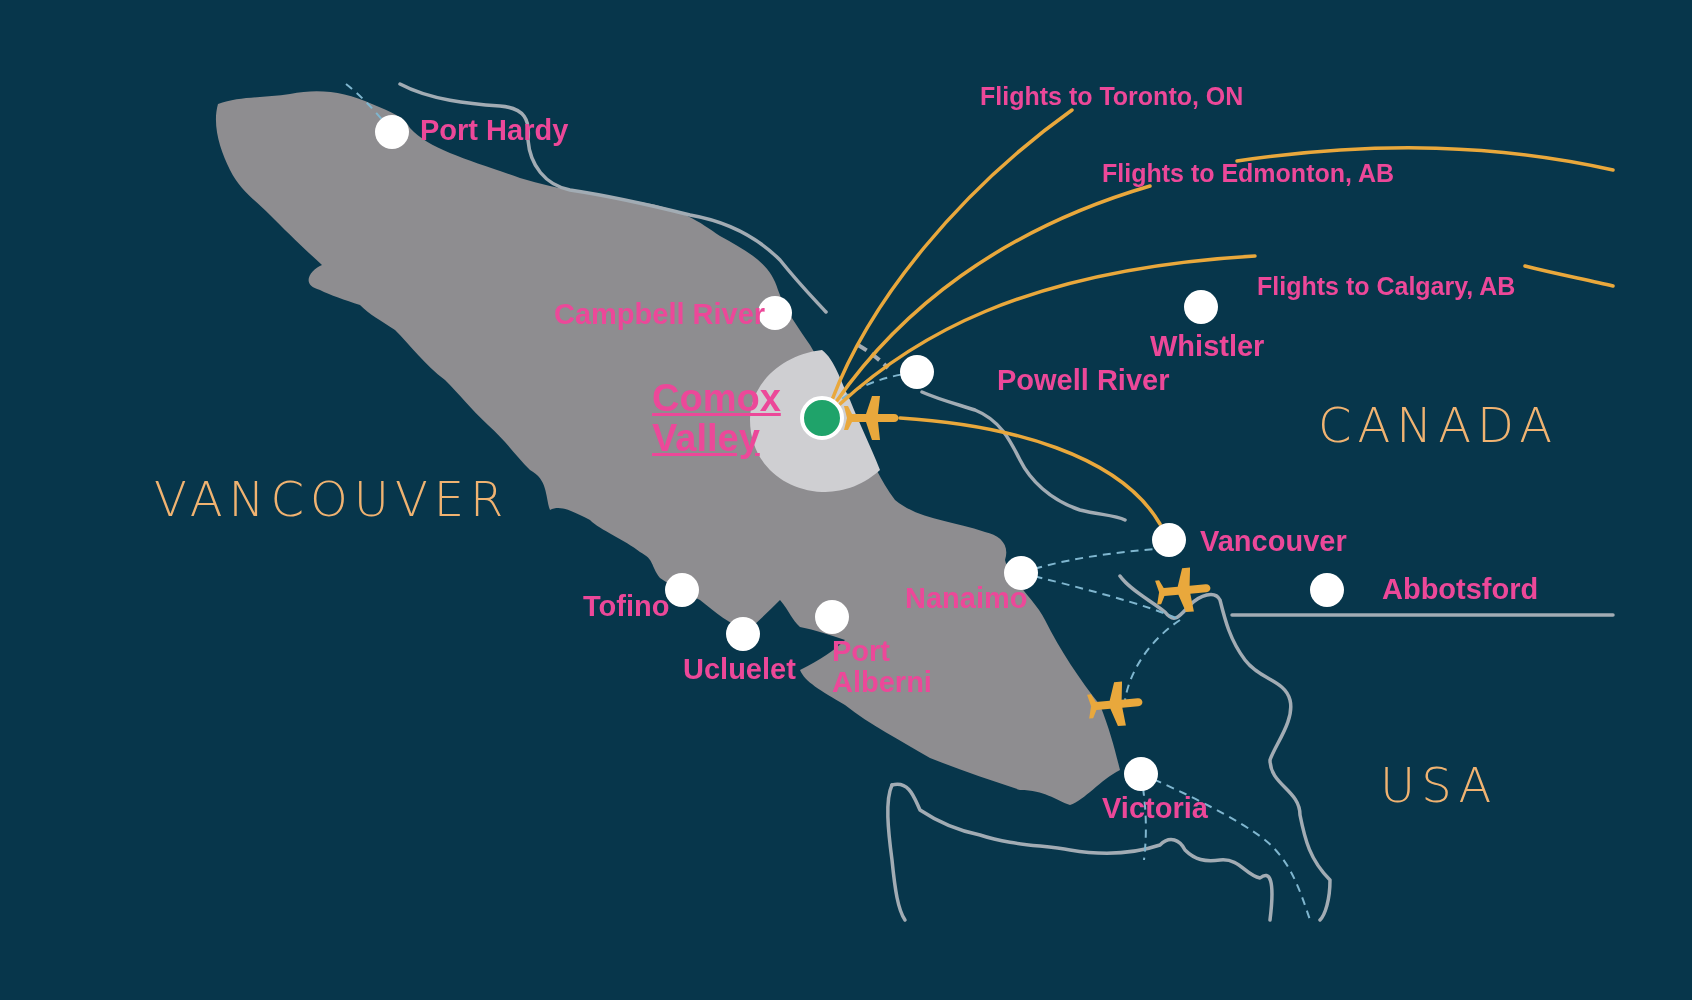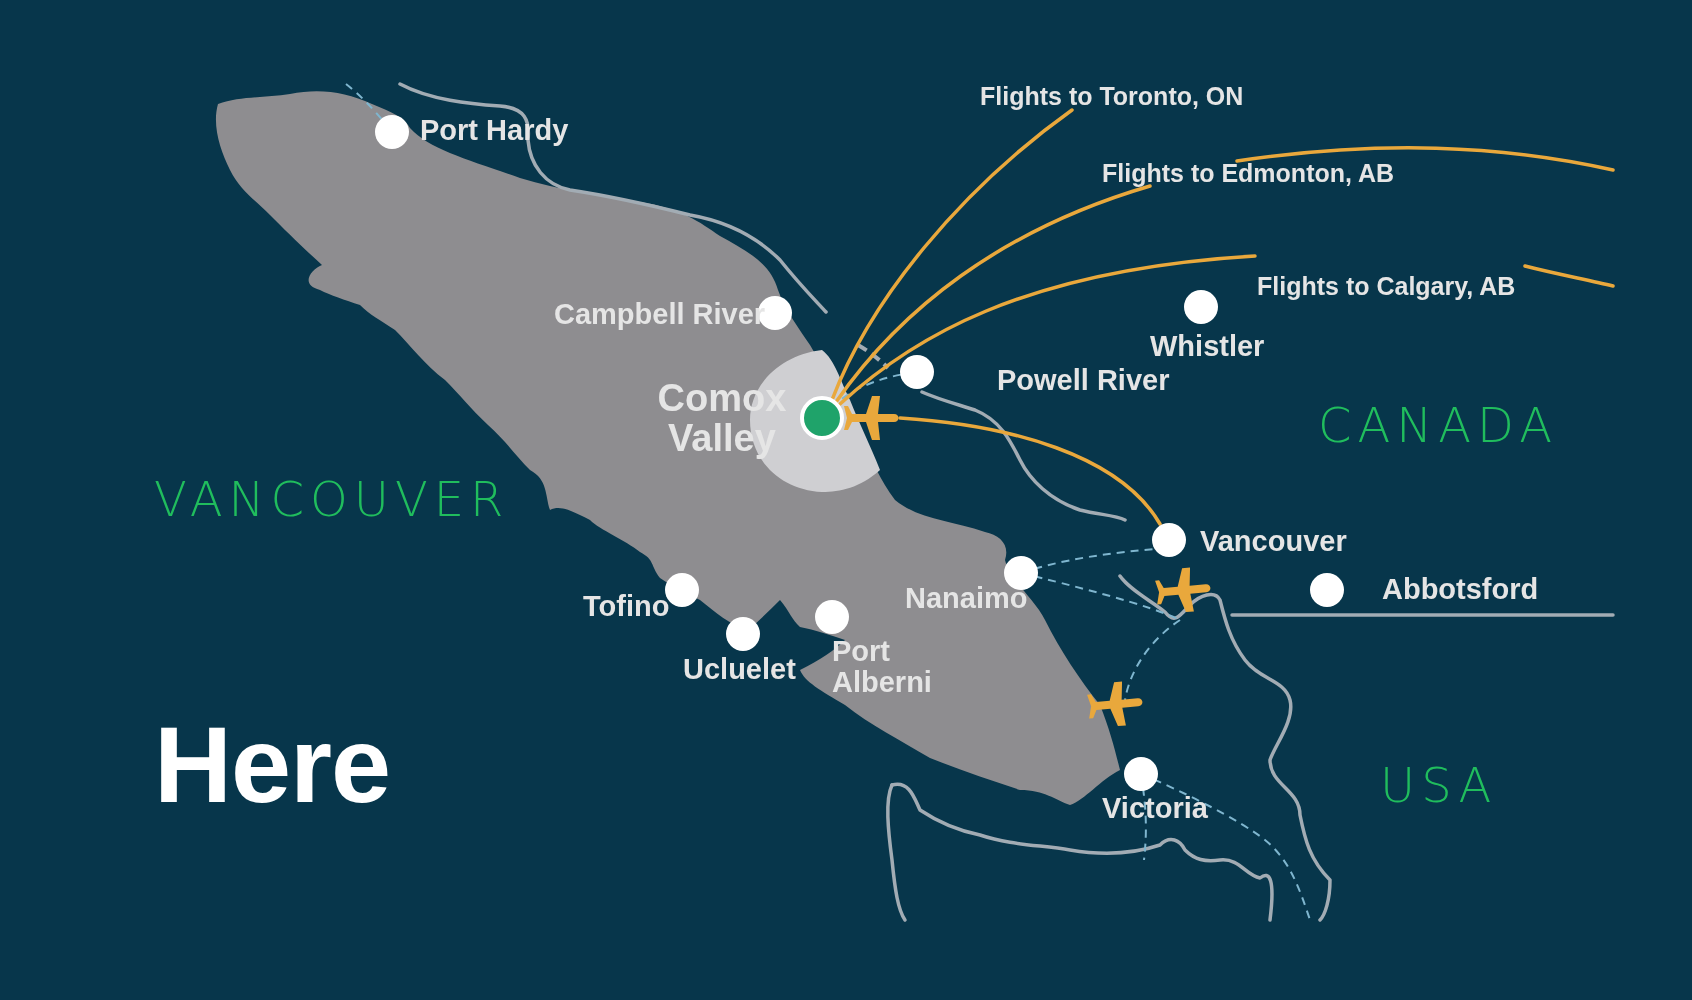--- a/index.html
+++ b/index.html
@@ -1,22 +1,22 @@
 <!DOCTYPE html>
 <html><head>
 <meta charset="utf-8">
 <style>
   html, body { margin:0; padding:0; }
   body { width:1692px; height:1000px; background:#07364b; overflow:hidden; position:relative; font-family:"Liberation Sans", sans-serif; }
   #map { position:absolute; left:0; top:0; width:1692px; height:1000px; }
-  .lbl { position:absolute; color:#e5e5e5; font-weight:bold; font-family:"Liberation Sans", sans-serif; white-space:nowrap; }
+  .lbl { position:absolute; color:#ec4899; font-weight:bold; font-family:"Liberation Sans", sans-serif; white-space:nowrap; }
   .city { font-size:29px; line-height:28px; }
   .flight { font-size:25px; line-height:28px; }
-  .region { position:absolute; color:#22c55e; font-family:"DejaVu Sans", sans-serif; font-weight:200; letter-spacing:6px; font-size:48px; line-height:58px; -webkit-text-stroke:0; opacity:.95; }
-  .comox { font-size:38px; line-height:40px; text-align:center; }
+  .region { position:absolute; color:#fdba74; font-family:"DejaVu Sans", sans-serif; font-weight:200; letter-spacing:6px; font-size:48px; line-height:58px; -webkit-text-stroke:0; opacity:.95; }
+  .comox { font-size:38px; line-height:40px; text-align:left;text-decoration:underline; }
   .title { position:absolute; left:154px; top:712px; color:#fff; font-family:"Liberation Sans", sans-serif; font-weight:bold; font-size:108px; line-height:106px; letter-spacing:-1px; }
 </style>
 </head>
 <body>
 
 <svg id="map" viewBox="0 0 1692 1000" xmlns="http://www.w3.org/2000/svg">
 
   <path fill="#8e8d90" d="M218,104 C240,96 265,98 290,94 C320,88 345,92 372,104 C392,112 405,118 410,128
        C430,150 470,160 520,178 C560,190 600,196 640,202 C680,208 700,222 720,236
        C745,250 770,262 778,290 C785,310 800,330 810,345
@@ -116,14 +116,13 @@
   <div>Port</div>
   <div>Alberni</div>
 </div>
 <div class="lbl city" style="left:1102px; top:794px;">Victoria</div>
 
 <div class="lbl flight" style="left:980px; top:82px;">Flights to Toronto, ON</div>
 <div class="lbl flight" style="left:1078px; top:159px;margin-left:24px;">Flights to Edmonton, AB</div>
 <div class="lbl flight" style="left:1257px; top:240px;margin-top:32px;">Flights to Calgary, AB</div>
 
 <div class="title">
-  <div>Here</div>
 </div>
 
 </body></html>

